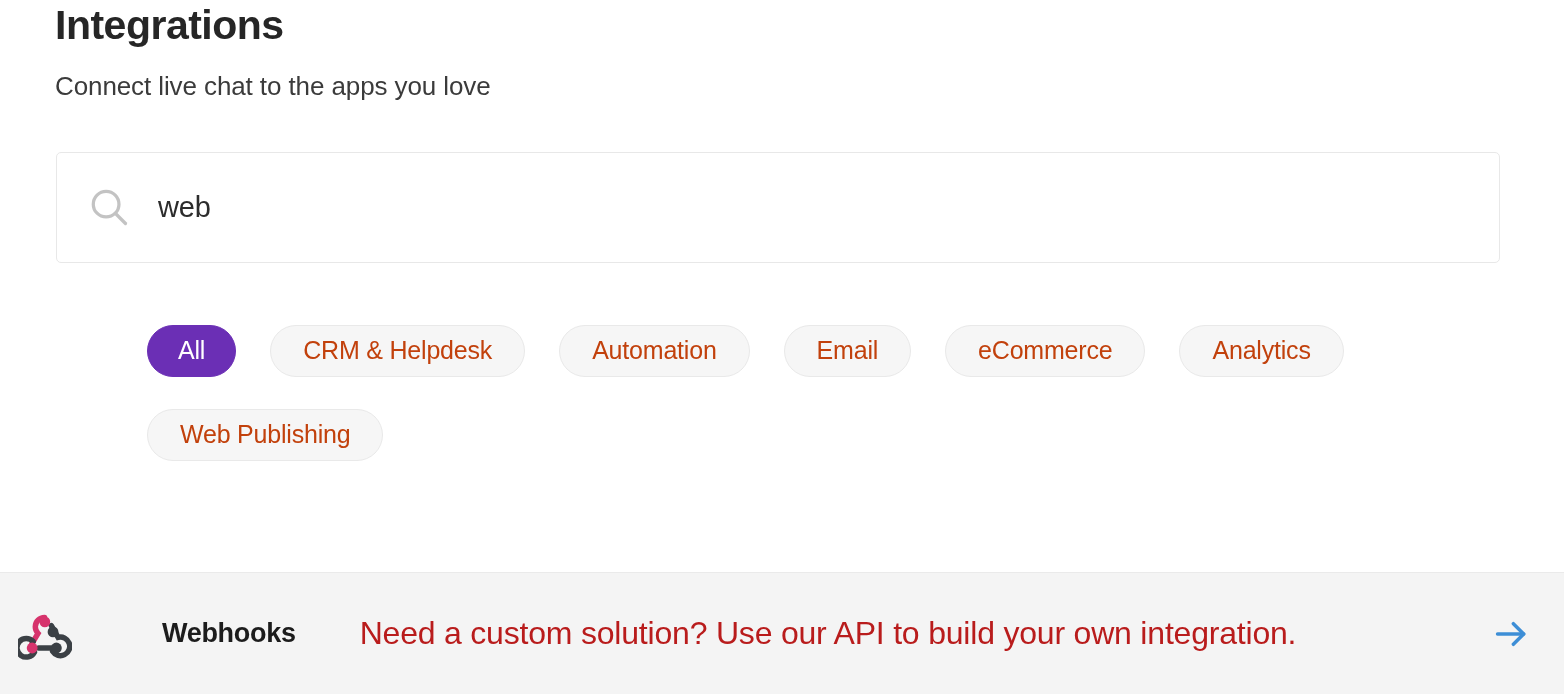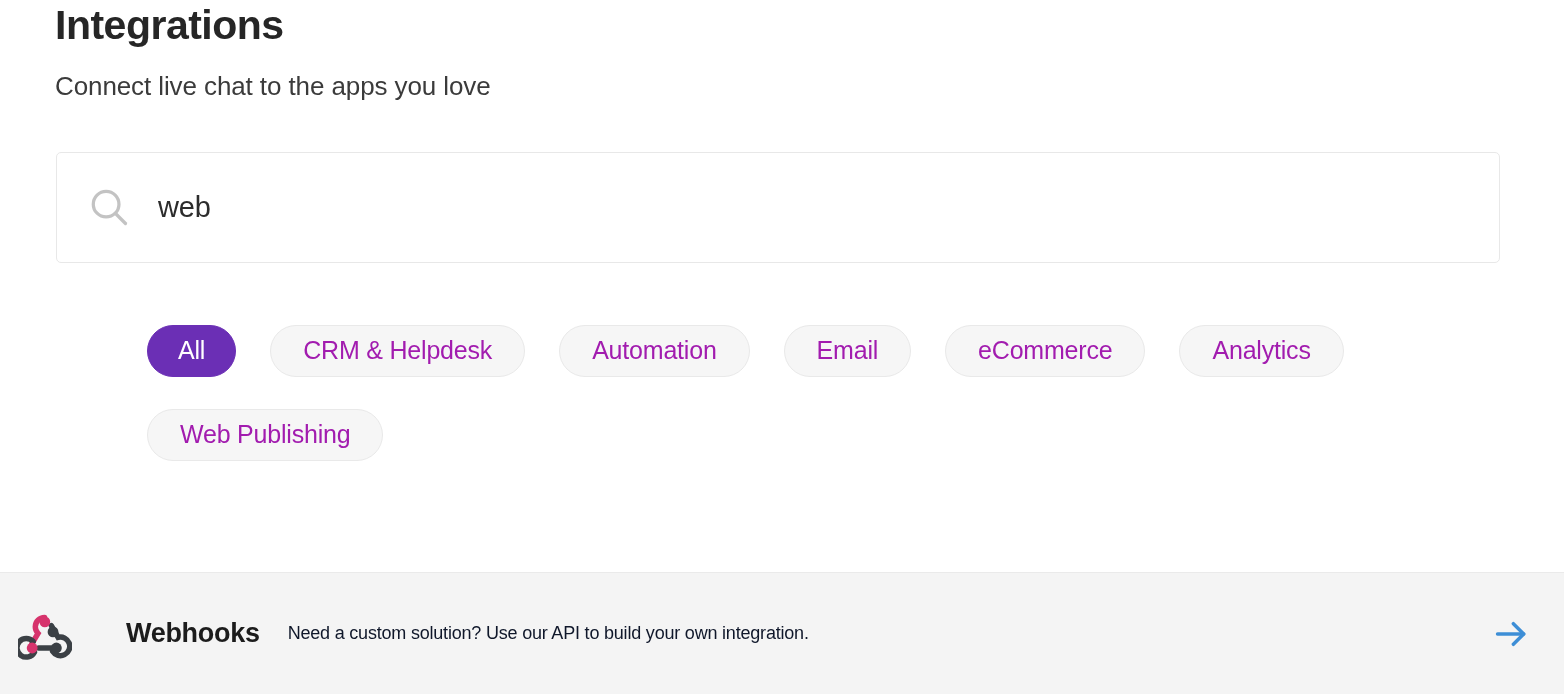--- a/index.html
+++ b/index.html
@@ -98,21 +98,21 @@
     height: 52px;
     padding: 12px 32px;
     display: inline-flex;
     align-items: center;
     justify-content: center;
     border-radius: 26px;
     font-size: 25px;
     letter-spacing: -0.2px;
     background: #f6f6f6;
     border: 1px solid #e9e9e9;
-    color: #a21caf;
+    color: #c2410c;
     cursor: pointer;
     white-space: nowrap;
     font-family: "Liberation Sans", sans-serif;
   }
   .pill.active {
     background: #6b2fb5;
     border-color: #6b2fb5;
     color: #ffffff;
     padding: 0 30px;
   }
@@ -121,38 +121,39 @@
   .spacer { flex: 1 1 auto; }
 
   .banner {
     height: 122px;
     box-sizing: border-box;
     background: #f4f4f4;
     border-top: 1px solid #eaeaea;
     display: flex;
     align-items: center;
     padding: 0 34px 0 18px;
+    gap: 36px;
   }
   .banner-icon {
     width: 54px;
     height: 54px;
     flex: 0 0 auto;
     display: block;
   }
   .banner-title {
     font-size: 27px;
     font-weight: bold;
     color: #1c1c1c;
     margin-left: 54px;
     letter-spacing: -0.3px;
     white-space: nowrap;
   }
   .banner-desc {
-    font-size: 18px;
-    color: #0f172a;
+    font-size: 32px;
+    color: #b91c1c;
     margin-left: 28px;
     letter-spacing: -0.2px;
     white-space: nowrap;
   }
   .banner-arrow {
     margin-left: auto;
     width: 38px;
     height: 38px;
     color: #3d8ed6;
     display: block;

